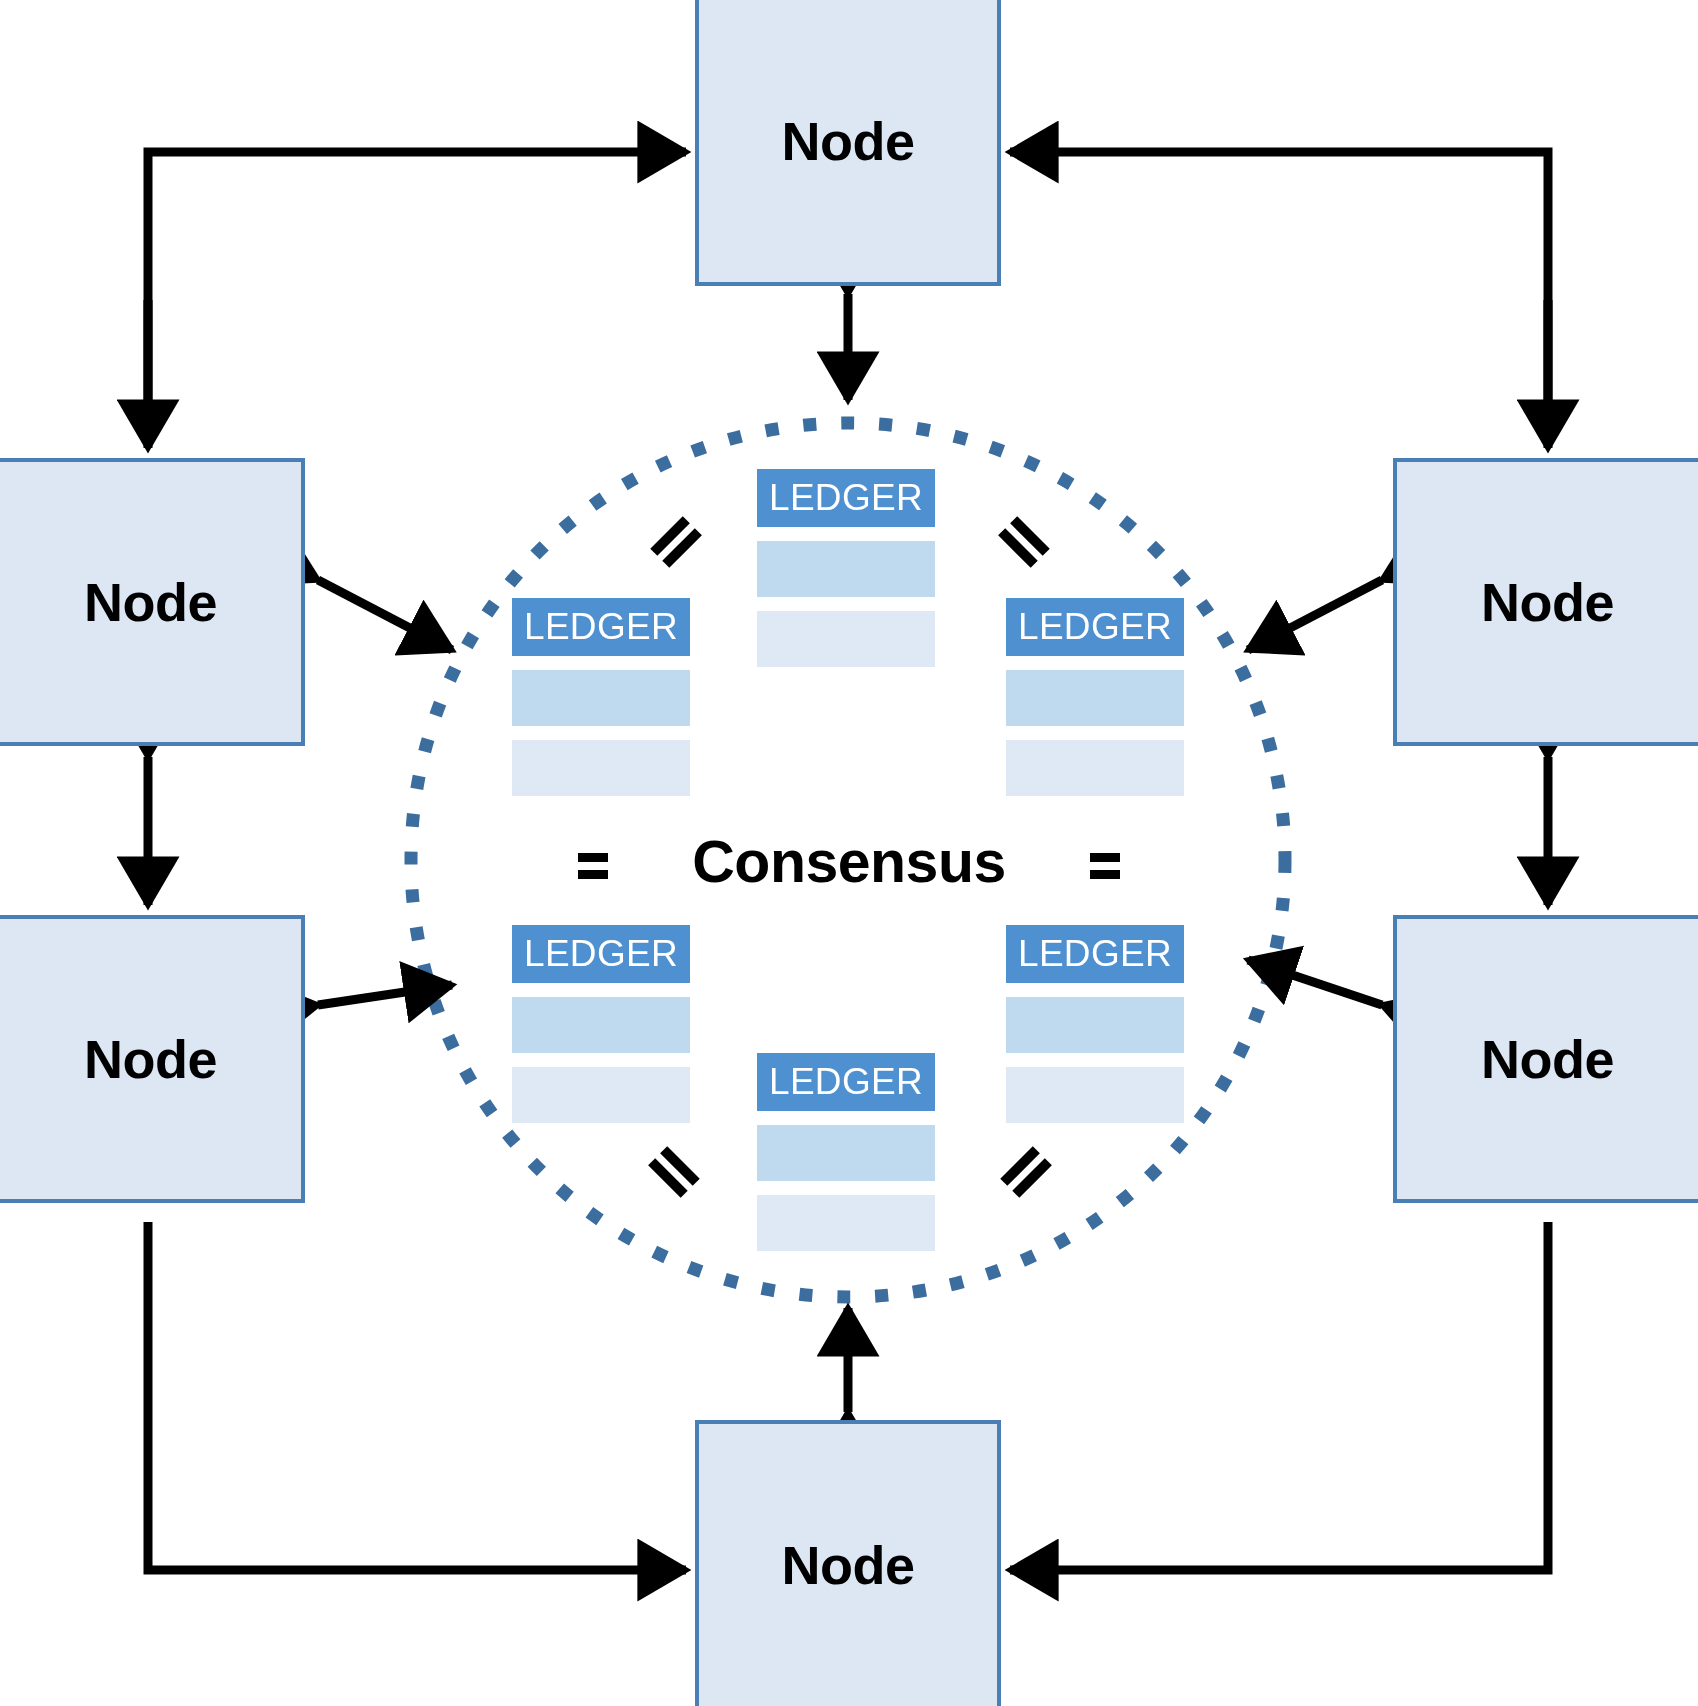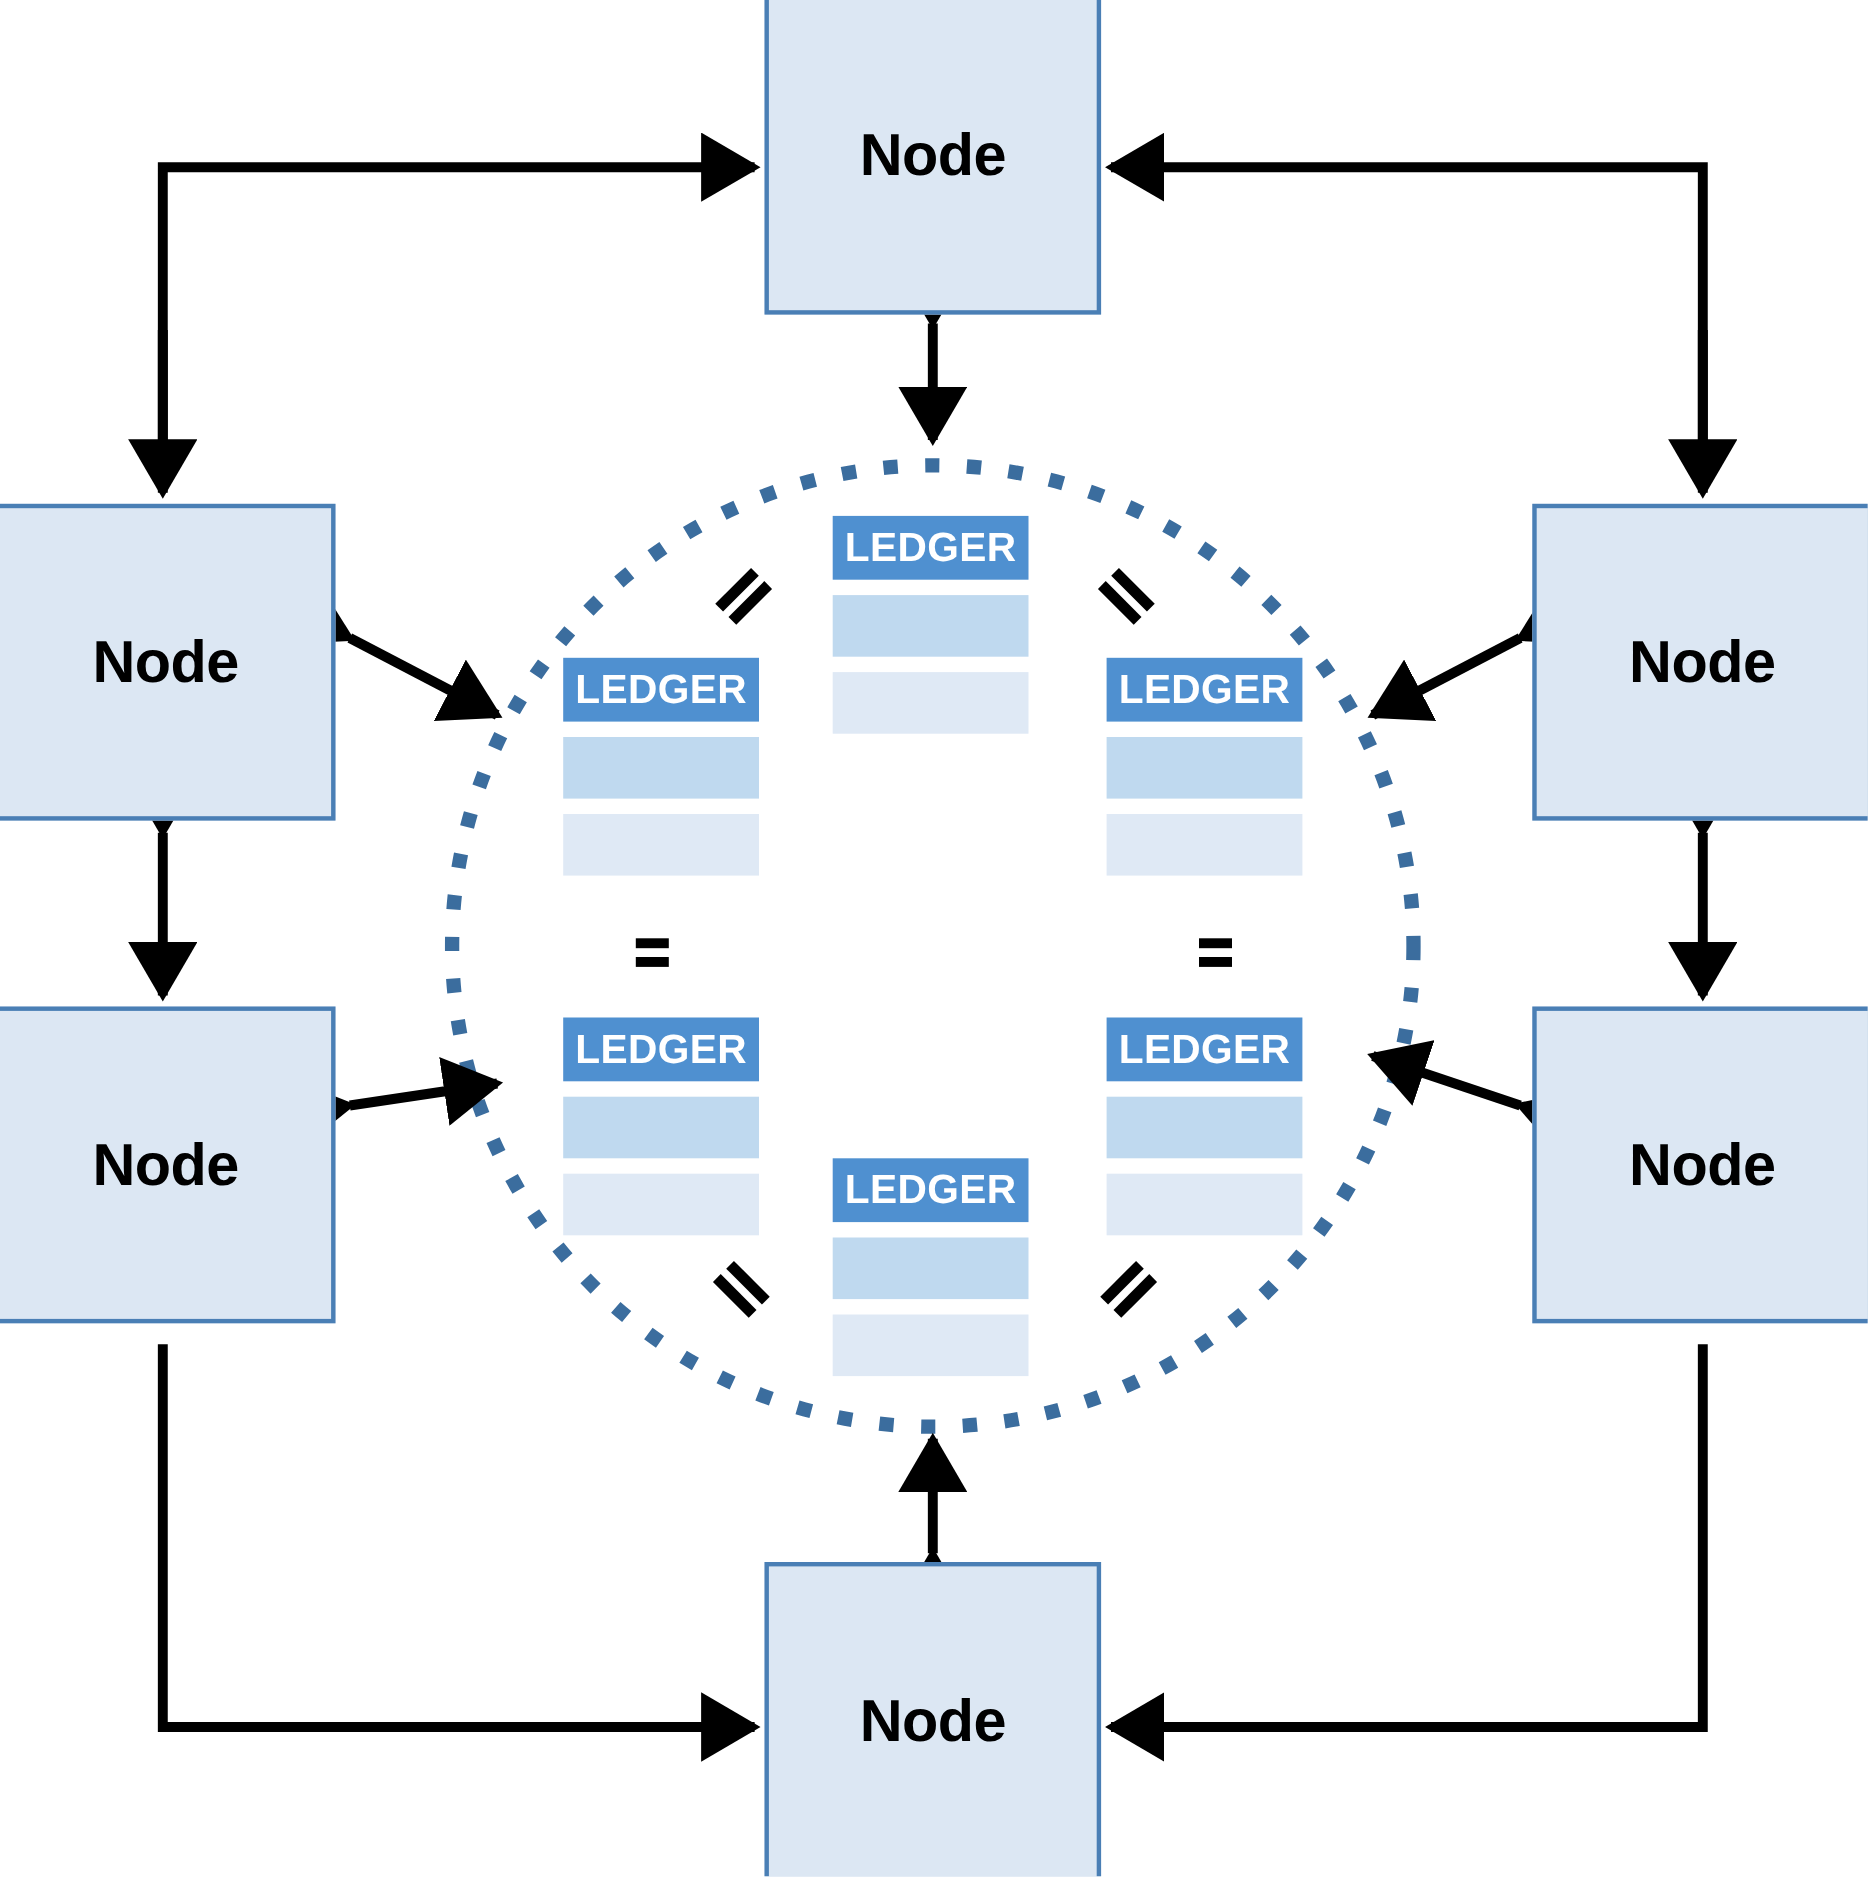--- a/index.html
+++ b/index.html
@@ -46,21 +46,21 @@
     position: absolute;
     width: 178px;
   }
   .ledger-header {
     box-sizing: border-box;
     height: 58px;
     background: #4f90d0;
     color: #ffffff;
     font-family: "Liberation Sans", sans-serif;
     font-size: 37px;
-    font-weight: bold;
+    font-weight: normal;
     display: flex;
     align-items: center;
     justify-content: center;
     letter-spacing: 0.3px;
   }
   .ledger-row {
     height: 56px;
     margin-top: 14px;
   }
   .ledger-row.r1 { background: #bfd9ef; }
@@ -230,14 +230,15 @@
   </div>
   <div class="eq-mark eq-bl" style="left:652px; top:1148px;">
     <span class="bar b1"></span>
     <span class="bar b2"></span>
   </div>
   <div class="eq-mark eq-br" style="left:1002px; top:1148px;">
     <span class="bar b1"></span>
     <span class="bar b2"></span>
   </div>
 
+  <div id="consensus-label">Consensus</div>
 
 </div>
 
 </body></html>

